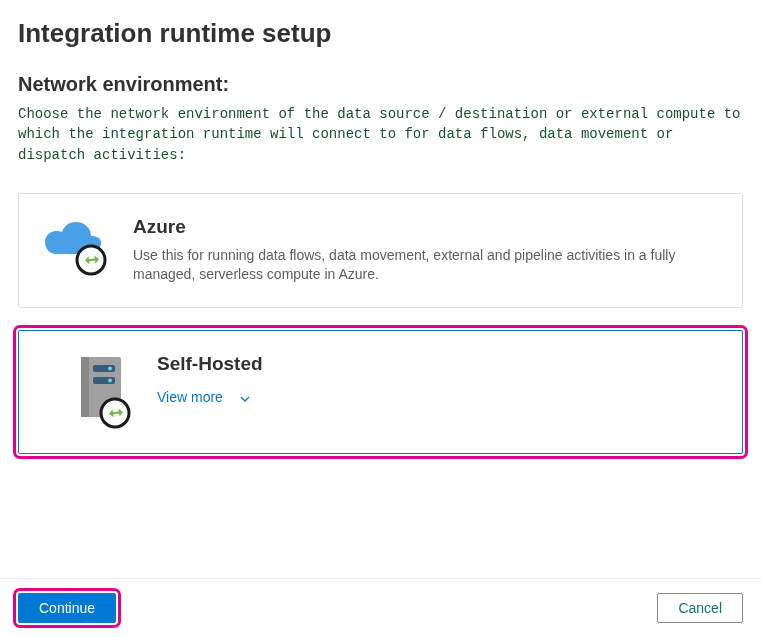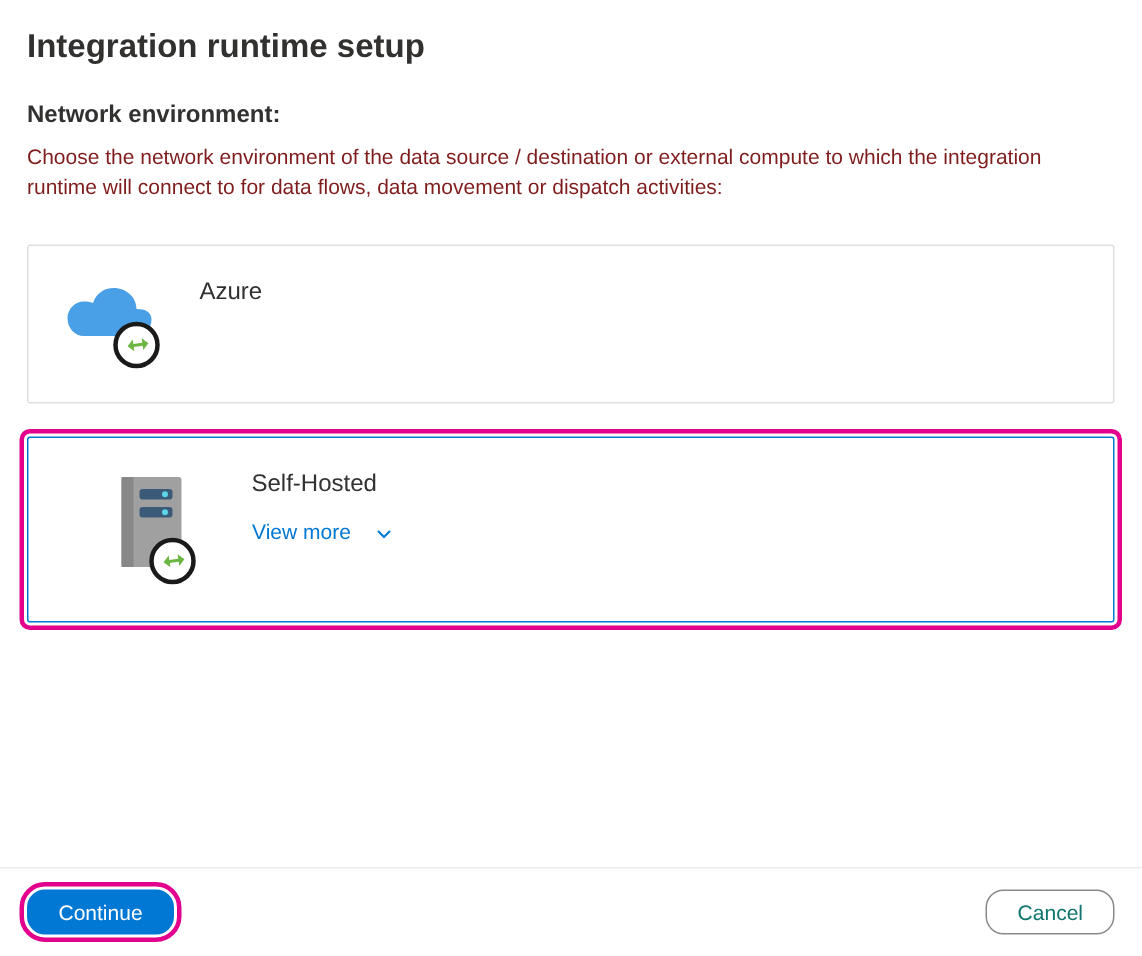--- a/index.html
+++ b/index.html
@@ -11,36 +11,37 @@
       height: 637px;
       display: flex;
       flex-direction: column;
       padding: 18px 0 0 0;
     }
     .content {
       flex: 1;
       padding: 0 18px;
     }
     h1 {
-      font-size: 22px;
+      font-size: 26px;
       font-weight: 600;
       color: #323130;
       margin-bottom: 24px;
     }
     h2 {
-      font-size: 16px;
+      font-size: 20px;
       font-weight: 600;
       color: #323130;
       margin-bottom: 8px;
     }
     .description {
       font-size: 14px;
-      color: #7f1d1d;
+      color: #14532d;
       line-height: 1.45;
       margin-bottom: 28px;
+      font-family: Liberation Mono, monospace;
     }
     .option-card {
       border: 1px solid #e1dfdd;
       border-radius: 2px;
       padding: 22px 20px 22px 20px;
       display: flex;
       align-items: flex-start;
       gap: 22px;
       margin-bottom: 22px;
       cursor: pointer;
@@ -52,53 +53,51 @@
       padding-left: 44px;
     }
     .option-icon {
       width: 72px;
       flex-shrink: 0;
       display: flex;
       align-items: center;
       justify-content: center;
     }
     .option-body h3 {
-      font-size: 16px;
-      font-weight: 400;
+      font-size: 19px;
+      font-weight: 700;
       color: #323130;
       margin-bottom: 8px;
-      text-align: center;
     }
     .option-body p {
       font-size: 14px;
       color: #605e5c;
       line-height: 1.4;
     }
     .view-more {
       color: #0078d4;
       font-size: 14px;
       margin-top: 6px;
       display: inline-flex;
       align-items: flex-end;
       gap: 16px;
       cursor: pointer;
-      margin-left: 11px;
     }
     .footer {
       border-top: 1px solid #edebe9;
       padding: 14px 18px;
       display: flex;
       justify-content: space-between;
       align-items: center;
     }
     .btn {
       font-family: inherit;
       font-size: 14px;
       padding: 6px 20px;
-      border-radius: 12px;
+      border-radius: 2px;
       cursor: pointer;
       border: 1px solid transparent;
     }
     .btn-primary {
       background: #0078d4;
       color: #fff;
       border-color: #0078d4;
       outline: 3px solid #e3008c;
       outline-offset: 2px;
     }
@@ -119,20 +118,21 @@
   <div class="option-card">
     <div class="option-icon">
       <svg width="72" height="60" viewBox="0 0 72 60">
         <path d="M 52 20 C 52 12 45 6 37 6 C 30 6 25 10 23 16 C 21 15 19 15 17 15 C 11 15 6 20 6 26 C 6 33 11 38 17 38 L 50 38 C 57 38 62 33 62 27 C 62 22 58 20 52 20 Z" fill="#4aa0e6"></path>
         <circle cx="52" cy="44" r="14" fill="#fff" stroke="#1a1a1a" stroke-width="3"></circle>
         <path d="M 46 44 L 50 40 L 50 43 L 56 43 L 56 40 L 60 44 L 56 48 L 56 45 L 50 45 L 50 48 Z" fill="#6cb644" transform="rotate(-8 52 44)"></path>
       </svg>
     </div>
     <div class="option-body">
       <h3>Azure</h3>
+      <p>Use this for running data flows, data movement, external and pipeline activities in a fully managed, serverless compute in Azure.</p>
     </div>
   </div>
 
   <div class="option-card selected">
     <div class="option-icon">
       <svg width="72" height="78" viewBox="0 0 72 78">
         <rect x="18" y="4" width="40" height="60" rx="2" fill="#a0a0a0"></rect>
         <rect x="18" y="4" width="8" height="60" fill="#888"></rect>
         <rect x="30" y="12" width="22" height="7" rx="2" fill="#3a5a78"></rect>
         <circle cx="47" cy="15.5" r="2" fill="#5ad6e6"></circle>

